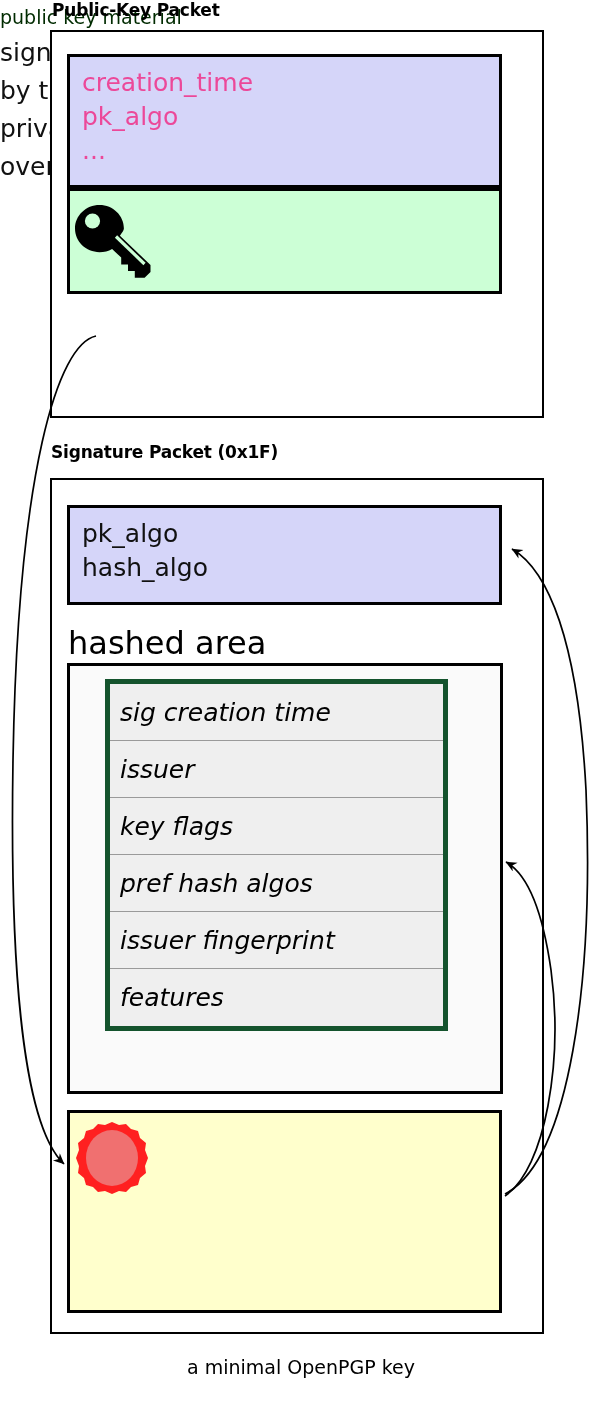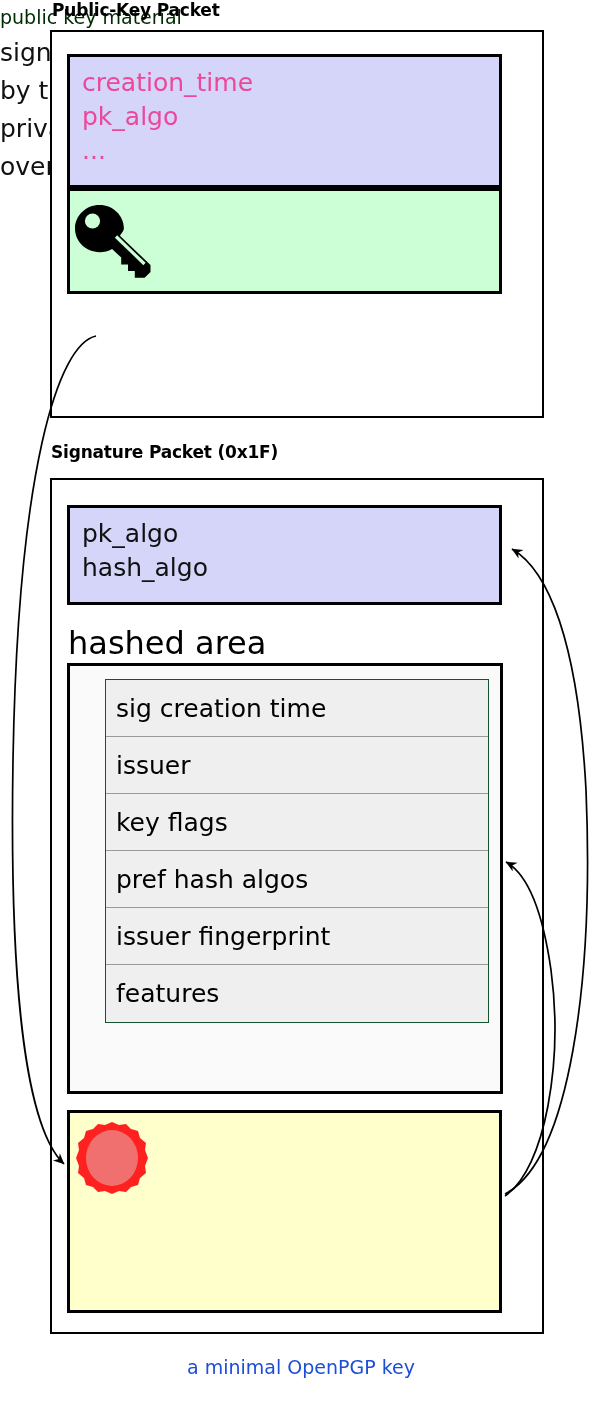--- a/index.html
+++ b/index.html
@@ -53,42 +53,42 @@
   
   #hashed-area-label{
     position:absolute;left:68px;top:628px;font-size:32px;line-height:30px;
     white-space:nowrap;color:#000000;
   }
   #box-hashed-area{
     position:absolute;left:67px;top:663px;width:436px;height:431px;
     background:#fafafa;border:3px solid #000000;box-sizing:border-box;
   }
   .subpacket-list{
-    position:absolute;left:35px;top:13px;width:384px;
-    border:1px solid #14532d;box-sizing:border-box;background:#efefef;
+    position:absolute;left:35px;top:13px;width:343px;
+    border:5px solid #14532d;box-sizing:border-box;background:#efefef;font-style:italic;
   }
   .subpacket-row{
     height:57px;line-height:57px;box-sizing:border-box;
     border-bottom:1px solid #9a9a9a;background:#efefef;
     font-size:25px;padding-left:10px;white-space:nowrap;color:#000000;
   }
   .subpacket-row:last-child{border-bottom:none;}
 
   
   #box-signature{left:67px;top:1110px;width:435px;height:203px;background:#ffffcc;}
   #signature-text{left:155px;top:1126px;color:#111111;font-size:25px;line-height:38px;}
   #seal-icon{position:absolute;left:74px;top:1120px;width:76px;height:76px;}
 
   
   #arrows{position:absolute;left:0;top:0;width:602px;height:1406px;pointer-events:none;}
 
   
   #caption{
     position:absolute;left:0;top:1356px;width:602px;text-align:center;
-    font-size:19px;line-height:22px;color:#1d4ed8;
+    font-size:19px;line-height:22px;color:#000000;
   }
 </style>
 </head>
 <body>
 
 <div id="stage">
 
   <div class="pkt-heading" id="heading-public-key">Public-Key Packet</div>
 
   <div class="packet-frame" id="frame-public-key"></div>

